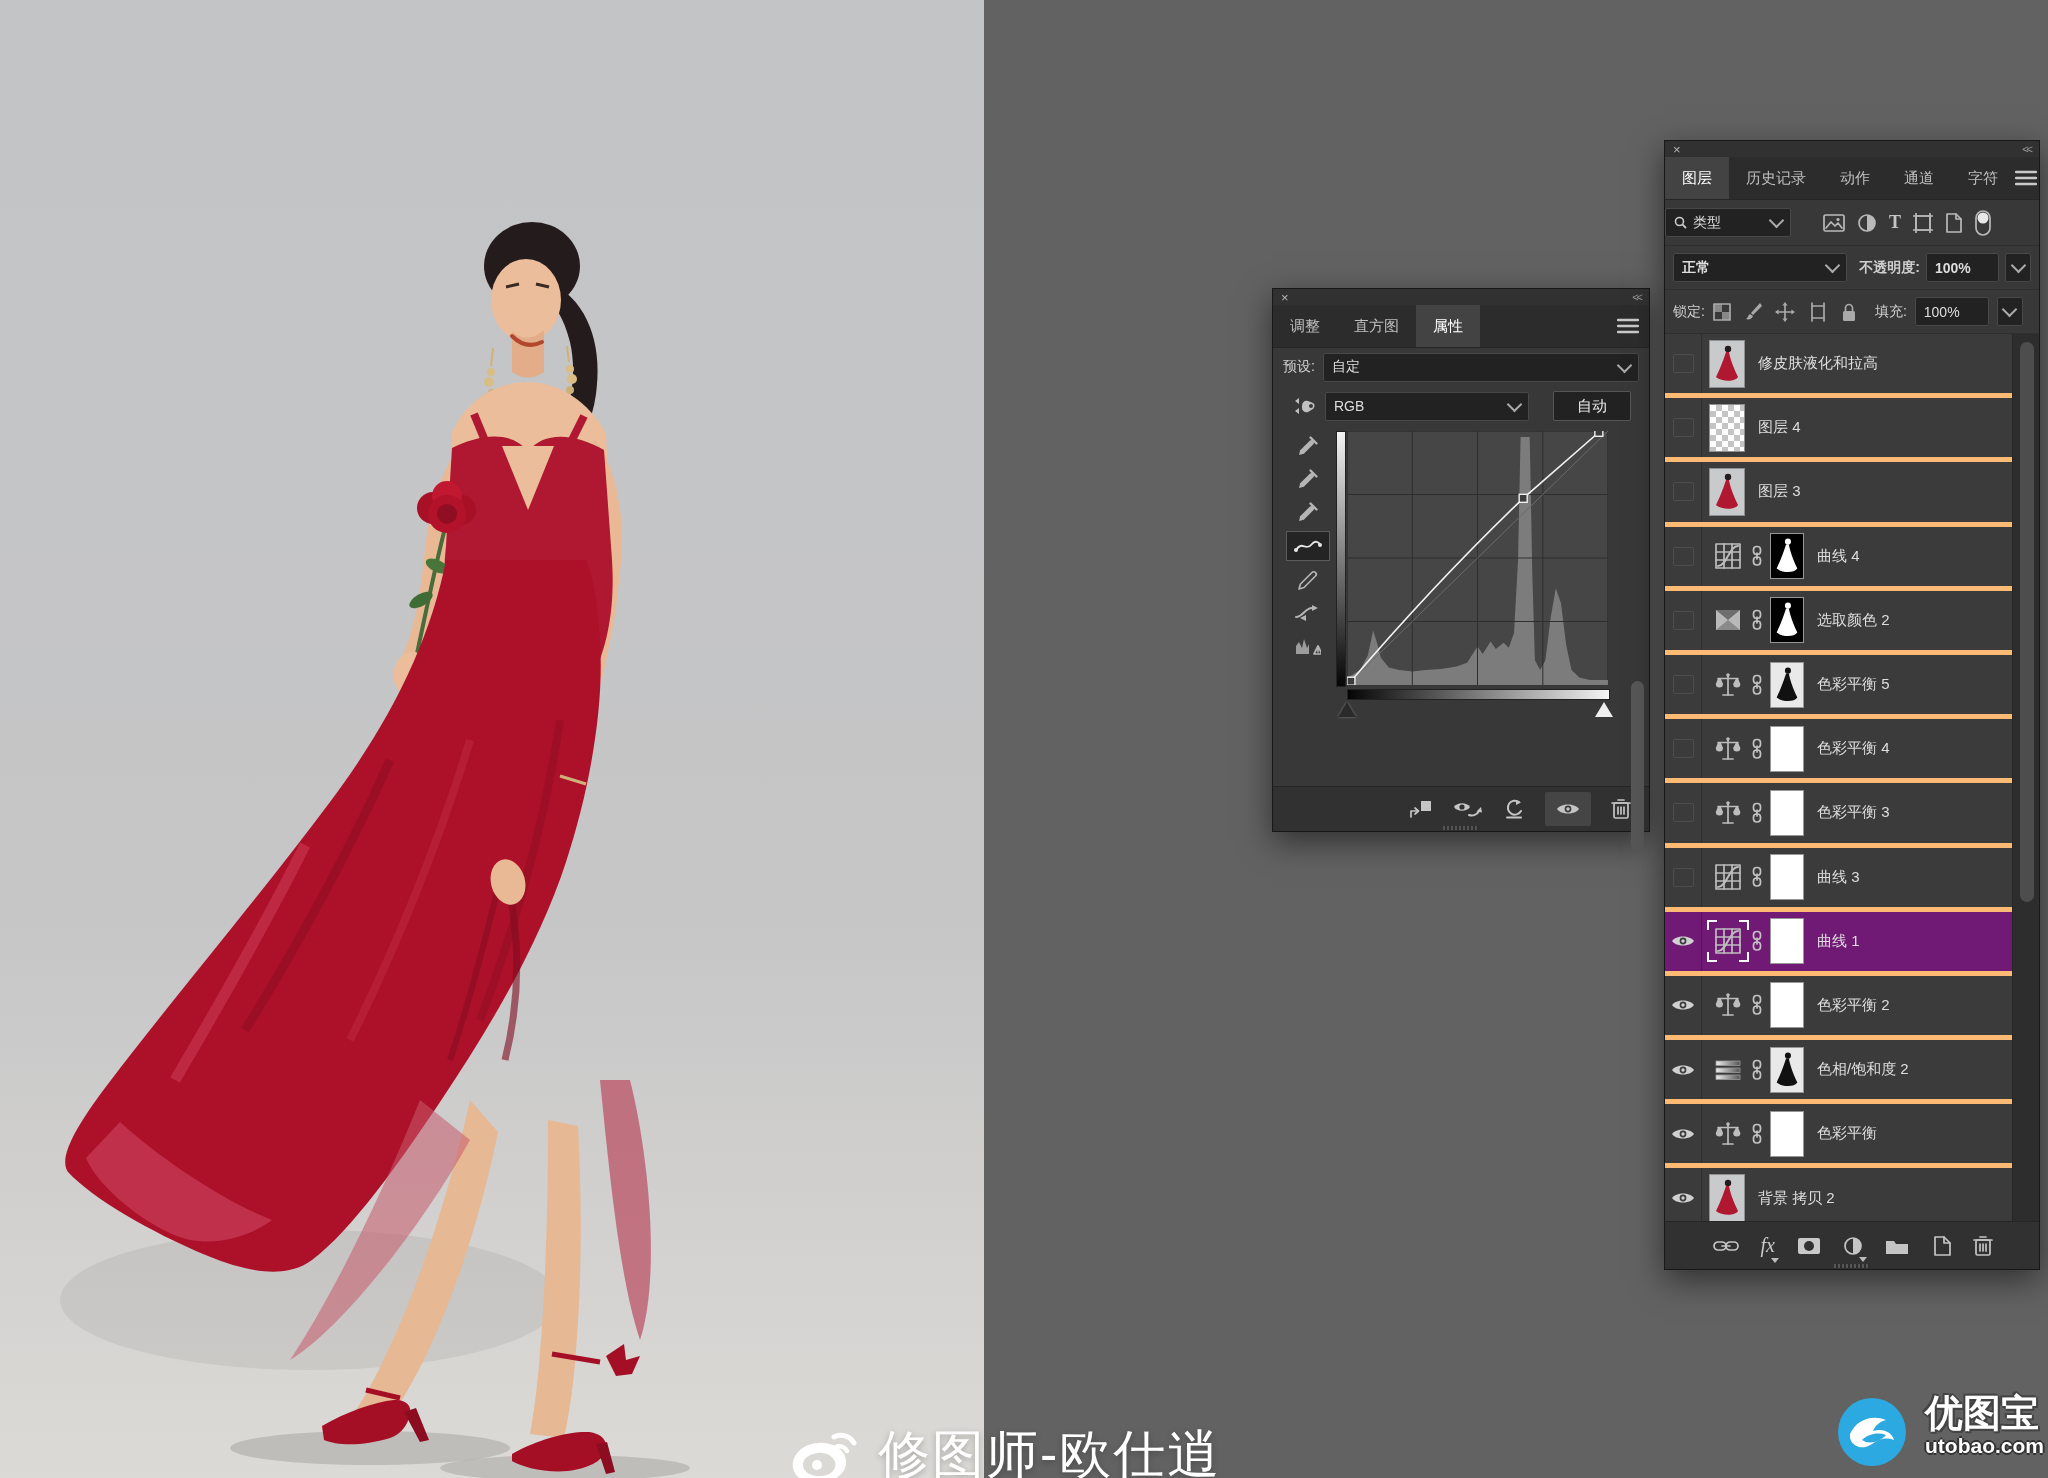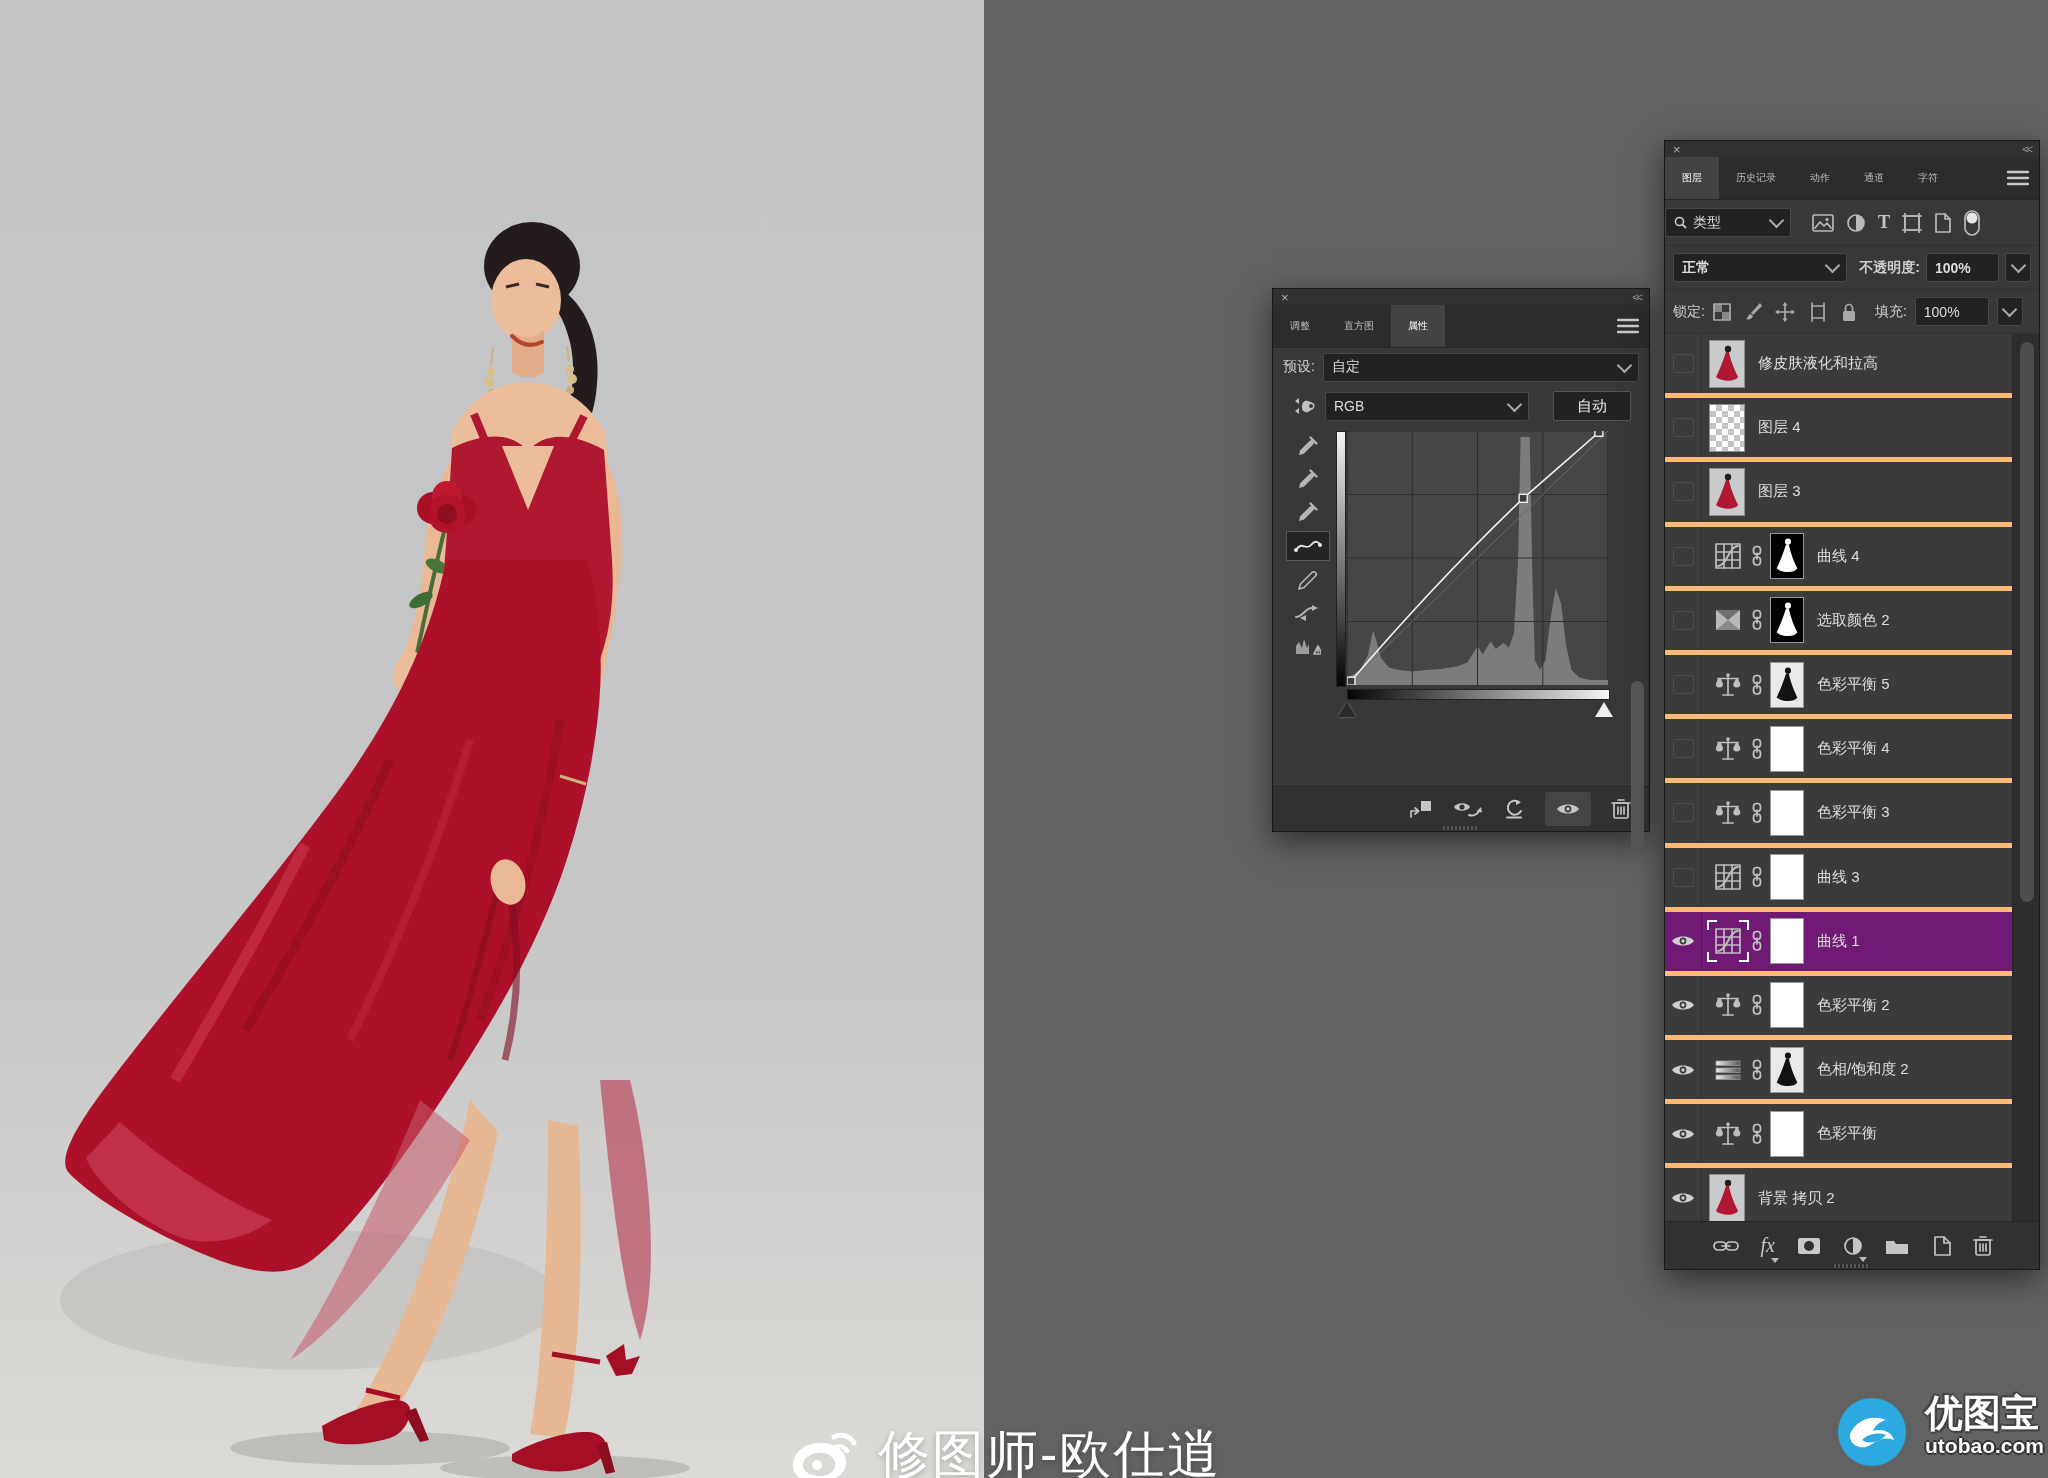--- a/index.html
+++ b/index.html
@@ -16,21 +16,21 @@
   .ub-domain{font-size:21px;font-weight:bold;color:#fff;margin-top:3px;
     text-shadow:-2px 0 0 #333,2px 0 0 #333,0 -2px 0 #333,0 2px 0 #333;}
   
   .panel{position:absolute;background:#383838;border:1px solid #181818;
          box-shadow:0 10px 30px rgba(0,0,0,.5);display:flex;flex-direction:column;color:#d6d6d6;}
   .panel-topbar{height:16px;background:#313131;display:flex;align-items:center;
                 justify-content:space-between;padding:0 8px;flex:none;}
   .panel-topbar .tb-x{color:#b5b5b5;font-size:13px;line-height:1;cursor:default;}
   .panel-topbar .tb-collapse{color:#9a9a9a;font-size:11px;letter-spacing:-2px;}
   .tabs{height:42px;background:#2c2c2c;display:flex;align-items:stretch;flex:none;border-bottom:1px solid #262626;}
-  .tab{display:flex;align-items:center;padding:0 17px;font-size:10px;color:#bfbfbf;white-space:nowrap;}
+  .tab{display:flex;align-items:center;padding:0 17px;font-size:15px;color:#bfbfbf;white-space:nowrap;}
   .tab.active{background:#434343;color:#fff;}
   .tab-menu{margin-left:auto;display:flex;align-items:center;padding-right:10px;color:#c9c9c9;}
   .row{display:flex;align-items:center;flex:none;background:#383838;border-bottom:1px solid #2f2f2f;}
   .selectbox{background:#222;border:1px solid #484848;border-radius:2px;height:27px;
              display:flex;align-items:center;padding:0 8px;font-size:14px;color:#ddd;gap:6px;}
   .chev{width:9px;height:9px;border-right:2px solid #aaa;border-bottom:2px solid #aaa;
         transform:rotate(45deg);margin-top:-4px;flex:none;}
   .btn{background:#222;border:1px solid #565656;border-radius:2px;height:28px;
        display:flex;align-items:center;justify-content:center;font-size:15px;color:#ececec;}
   .lbl{font-size:14px;color:#cfcfcf;white-space:nowrap;}
@@ -59,21 +59,21 @@
   .tri.white{left:322px;top:276px;border-bottom:15px solid #f0f0f0;}
   .props-scroll{position:absolute;right:5px;top:255px;width:13px;height:170px;background:#575757;border-radius:7px;}
   .panel-footer{height:44px;background:#313131;border-top:1px solid #252525;display:flex;
                 align-items:center;justify-content:flex-end;gap:20px;padding:0 18px;flex:none;}
   .f-ico{display:flex;align-items:center;justify-content:center;color:#c5c5c5;position:relative;}
   .f-ico.boxed{background:#454545;width:46px;height:34px;border-radius:2px;}
   .grip{position:absolute;bottom:1px;left:50%;transform:translateX(-50%);width:36px;height:4px;
         background:repeating-linear-gradient(90deg,#555 0 2px,#2d2d2d 2px 4px);}
   
   #layers-panel{left:1664px;top:140px;width:374px;height:1128px;}
-  .filter-row{height:45px;padding:0 0;gap:13px;}
+  .filter-row{height:45px;padding:0 0;gap:24px;}
   .filter-select{width:108px;}
   .blend-row{height:43px;padding:0 8px;gap:6px;font-weight:bold;}
   .lock-row{height:43px;padding:0 8px;gap:8px;}
   .valbox{width:56px;justify-content:space-between;}
   .chevbox{width:24px;justify-content:center;padding:0;}
   #layer-list{flex:1;position:relative;background:#333;overflow:hidden;padding-right:26px;}
   .scroll-gutter{position:absolute;right:0;top:0;bottom:0;width:26px;background:#2d2d2d;border-left:1px solid #262626;}
   .scroll-thumb{position:absolute;right:5px;top:8px;width:14px;height:560px;background:#4d4d4d;border-radius:7px;}
   .lrow{height:59.2px;display:flex;align-items:center;background:#3b3b3b;border-bottom:5px solid #fdba74;}
   .lrow.selected{background:#701a75;}

